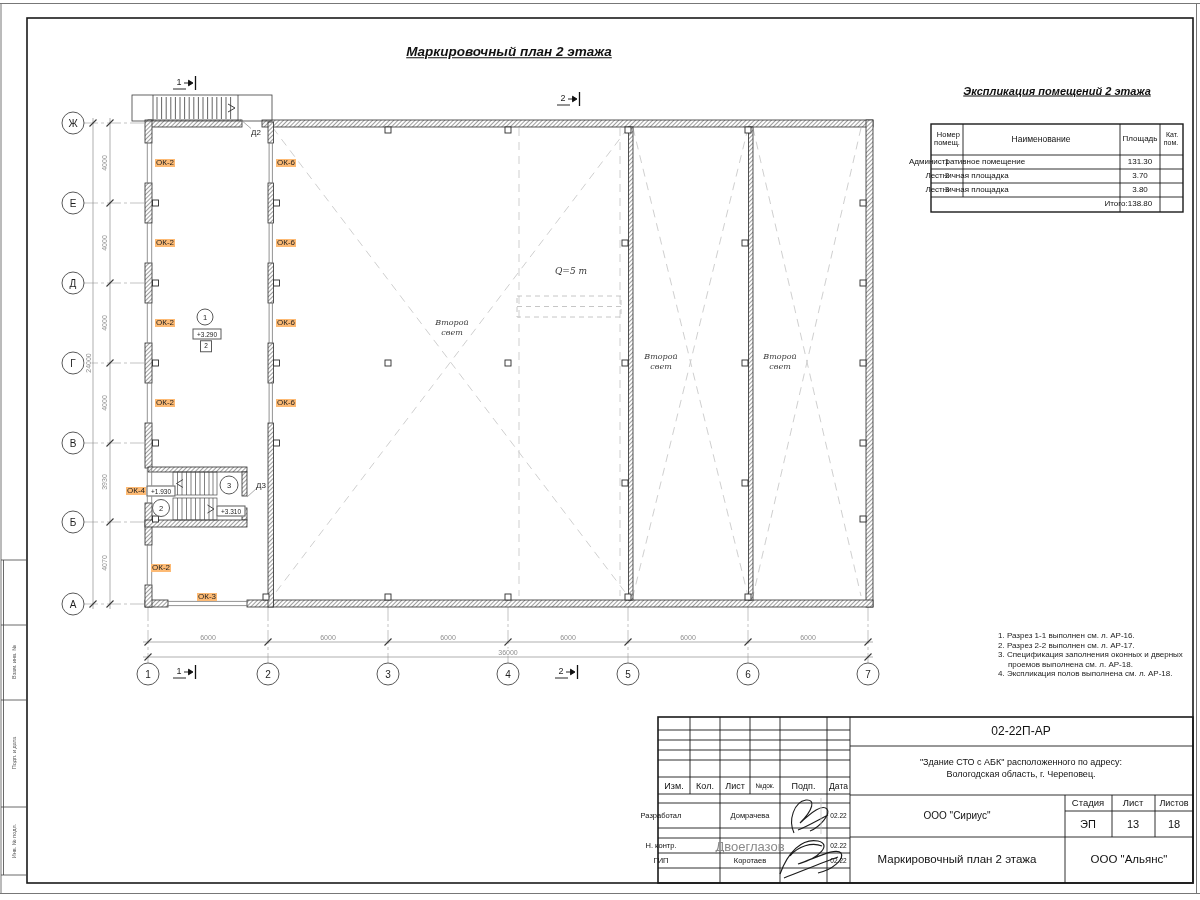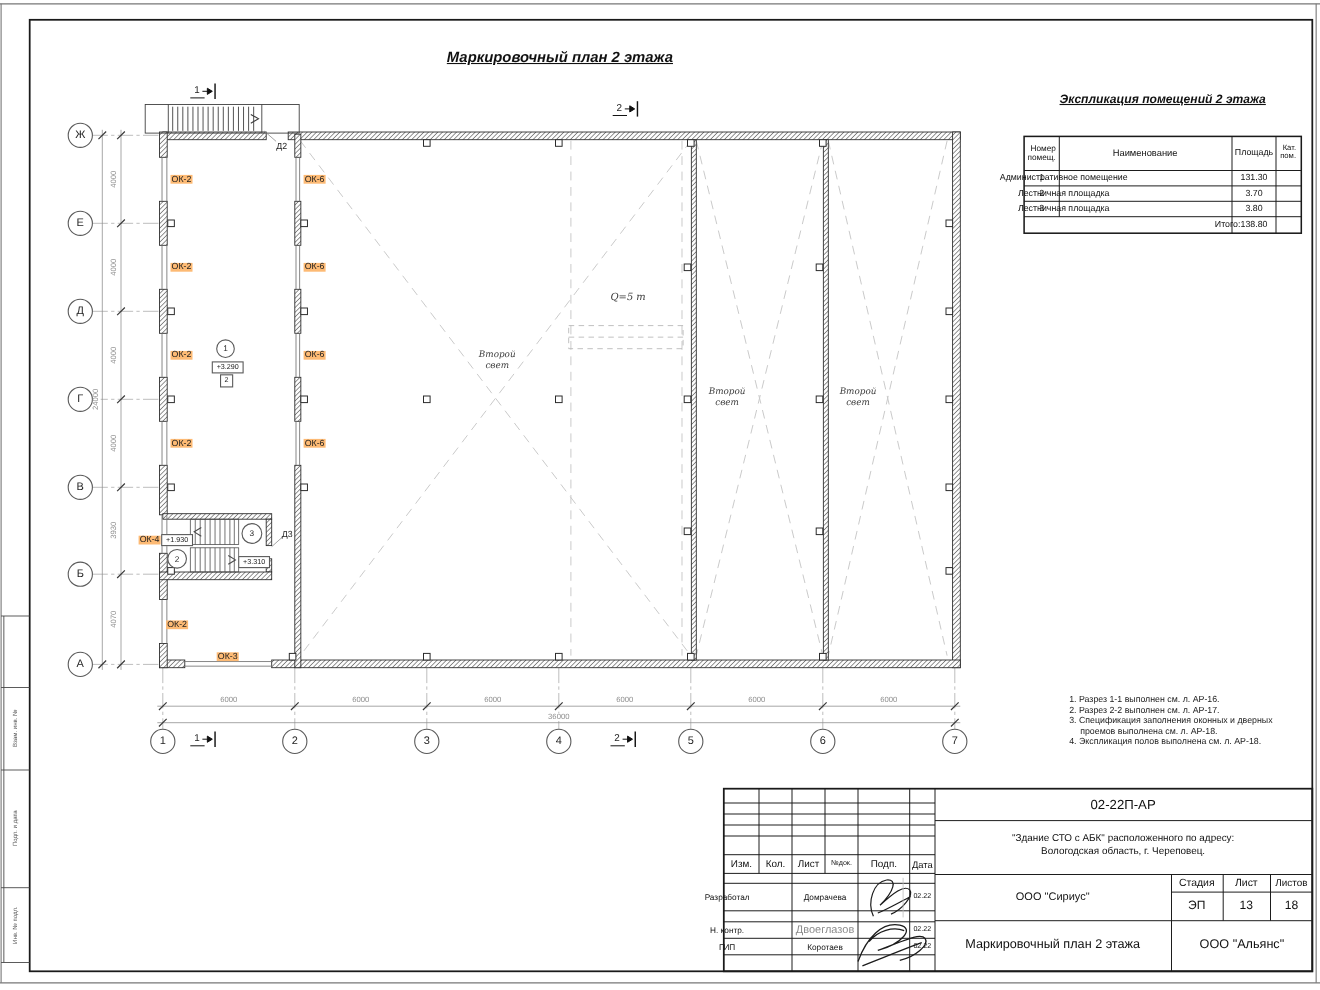--- a/index.html
+++ b/index.html
@@ -17,21 +17,21 @@
   .sl{font-size:8px;line-height:9.5px;text-align:center;}
   .t-plan{font-size:13.5px;font-weight:bold;font-style:italic;text-decoration:underline;color:#111;}
   .t-expl{font-size:11px;font-weight:bold;font-style:italic;text-decoration:underline;color:#111;}
   .circ{position:absolute;border:1px solid #5a5a5a;border-radius:50%;background:#fff;
         display:flex;align-items:center;justify-content:center;
         transform:translate(-50%,-50%);z-index:3;color:#1f1f1f;}
   .axc{width:21px;height:21px;font-size:10px;}
   .rc{font-size:7.5px;}
   .box{position:absolute;border:1px solid #5a5a5a;background:#fff;display:flex;align-items:center;
        justify-content:center;transform:translate(-50%,-50%);font-size:6.5px;color:#222;z-index:3;}
-  .note{position:absolute;font:8px/1 "Liberation Sans",sans-serif;color:#222;white-space:nowrap;z-index:3;}
+  .note{position:absolute;font:8px/1 "Liberation Sans",sans-serif;color:#222;white-space:nowrap;z-index:3;margin-left:26px;}
   .tt{position:absolute;transform:translate(-50%,-50%);font:8px/1 "Liberation Sans",sans-serif;
       color:#111;white-space:nowrap;z-index:3;}
   .tt2{line-height:8px;text-align:right;white-space:normal;}
   .mlbl{position:absolute;transform:translate(-50%,-50%) rotate(-90deg);font:5.5px "Liberation Sans",sans-serif;
         color:#555;white-space:nowrap;z-index:3;}
   .gray{color:#8a8a8a;}
 </style>
 </head>
 <body>
 
@@ -406,21 +406,21 @@
 <div class="tt" style="left:674px;top:785.5px;font-size:9px">Изм.</div>
 <div class="tt" style="left:705px;top:785.5px;font-size:9px">Кол.</div>
 <div class="tt" style="left:735px;top:785.5px;font-size:9px">Лист</div>
 <div class="tt" style="left:765px;top:786px;font-size:6.5px">№док.</div>
 <div class="tt" style="left:803.5px;top:785.5px;font-size:9px">Подп.</div>
 <div class="tt" style="left:838.5px;top:785.5px;font-size:8.5px">Дата</div>
 <div class="tt la" style="left:661px;top:815.5px;font-size:7.5px">Разработал</div>
 <div class="tt" style="left:750px;top:815.5px;font-size:7.5px">Домрачева</div>
 <div class="tt" style="left:838.5px;top:815.5px;font-size:6.5px">02.22</div>
 <div class="tt la" style="left:661px;top:845.5px;font-size:7.5px">Н. контр.</div>
-<div class="tt gray" style="left:750px;top:845.5px;font-size:10px">Двоеглазов</div>
+<div class="tt gray" style="left:750px;top:845.5px;font-size:13px">Двоеглазов</div>
 <div class="tt" style="left:838.5px;top:846px;font-size:6.5px">02.22</div>
 <div class="tt la" style="left:661px;top:860.5px;font-size:7.5px">ГИП</div>
 <div class="tt" style="left:750px;top:860.5px;font-size:7.5px">Коротаев</div>
 <div class="tt" style="left:838.5px;top:861px;font-size:6.5px">02.22</div>
 
 <div class="mlbl" style="left:14px;top:662px">Взам. инв. №</div>
 <div class="mlbl" style="left:14px;top:753px">Подп. и дата</div>
 <div class="mlbl" style="left:14px;top:841px">Инв. № подл.</div>
 
 </div>

